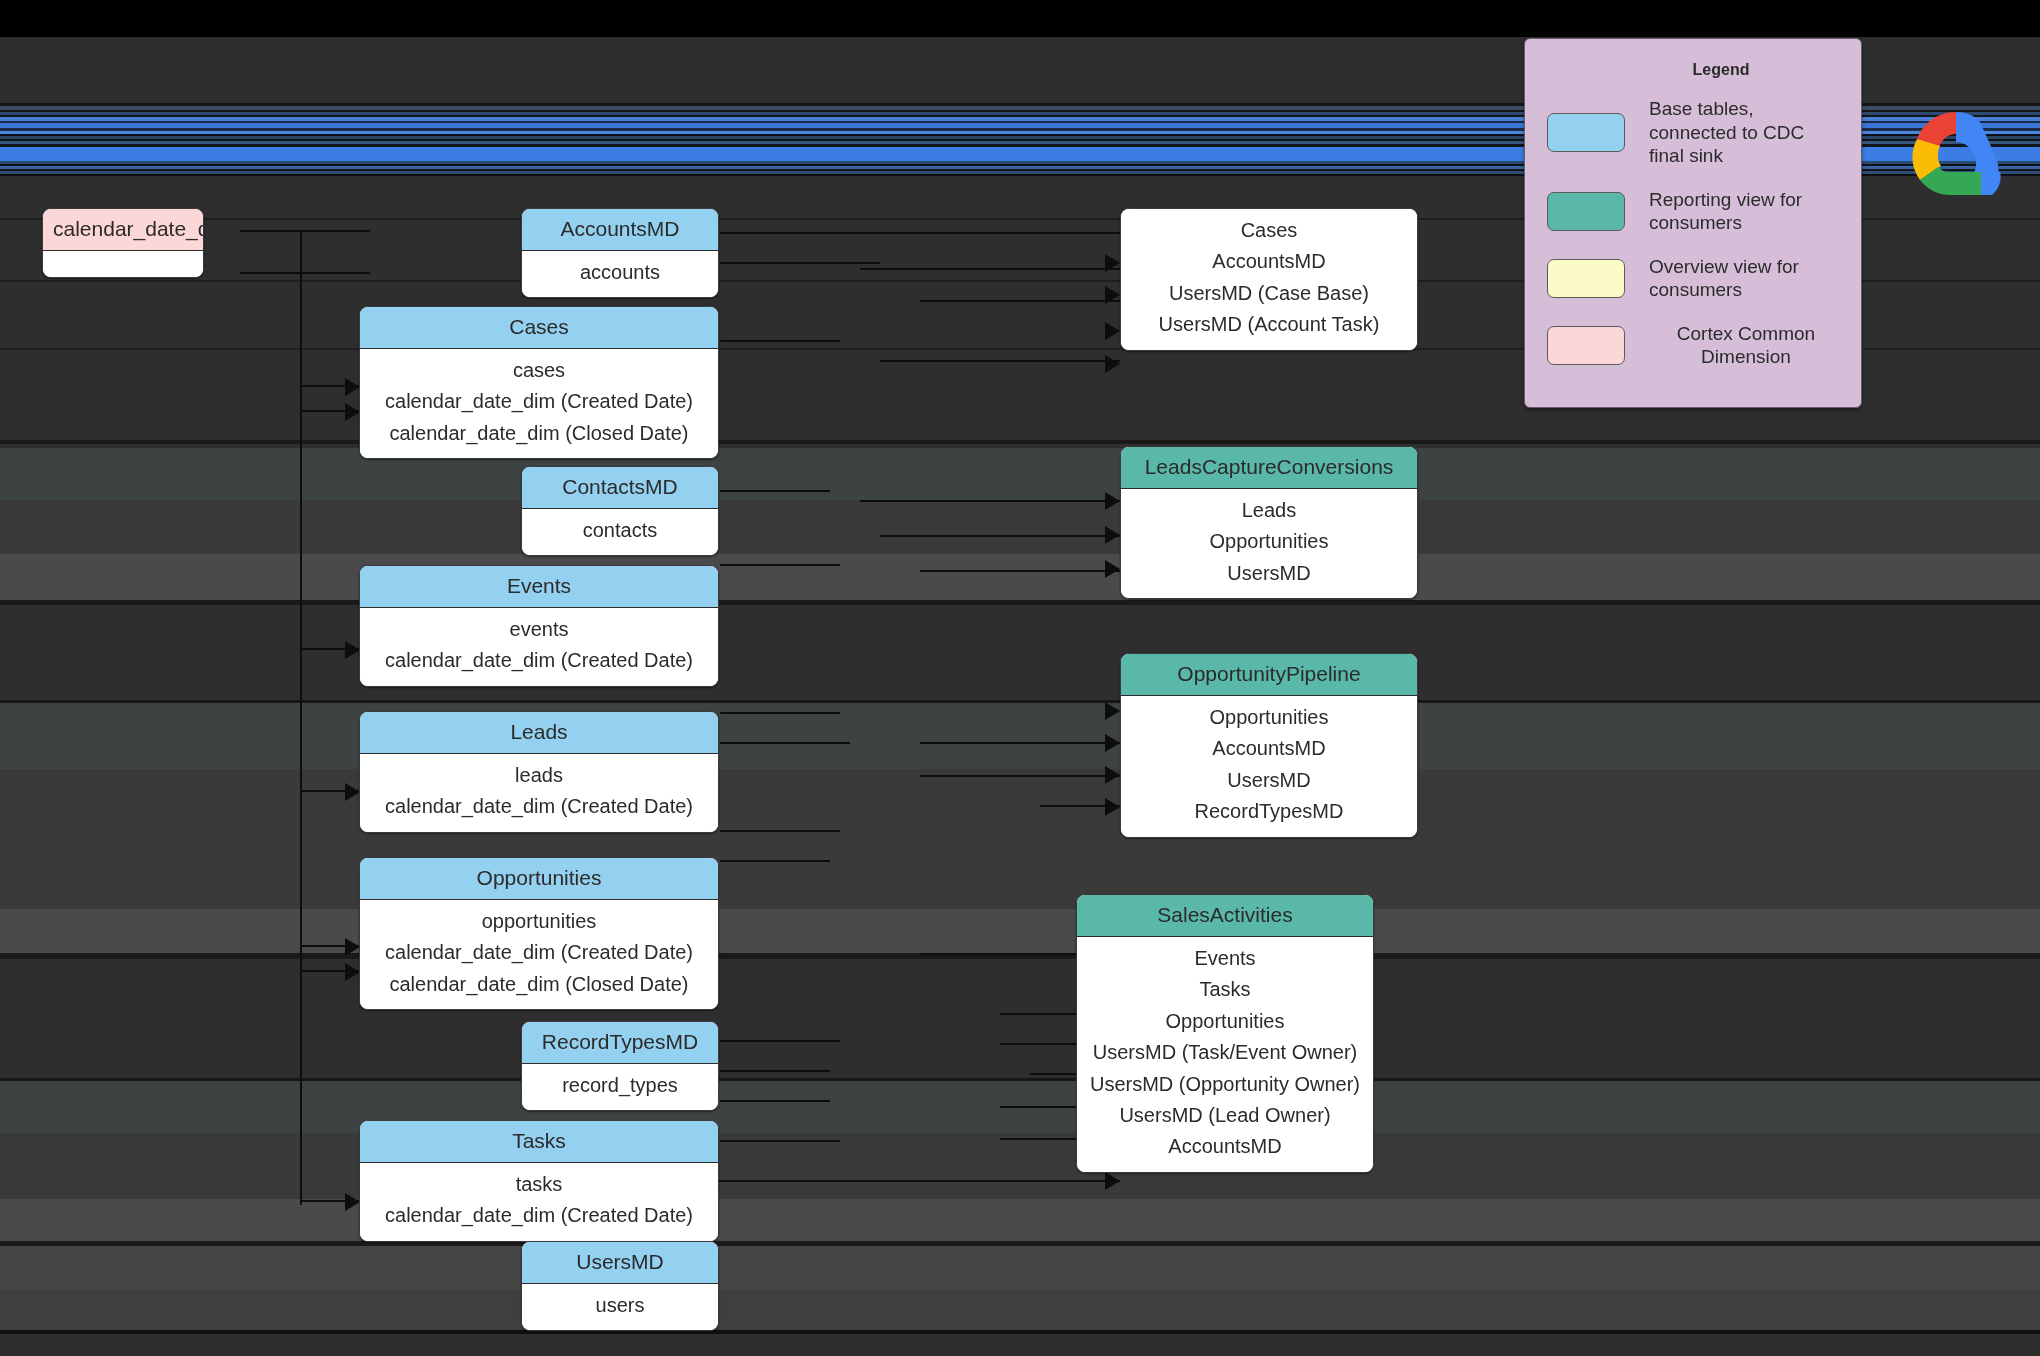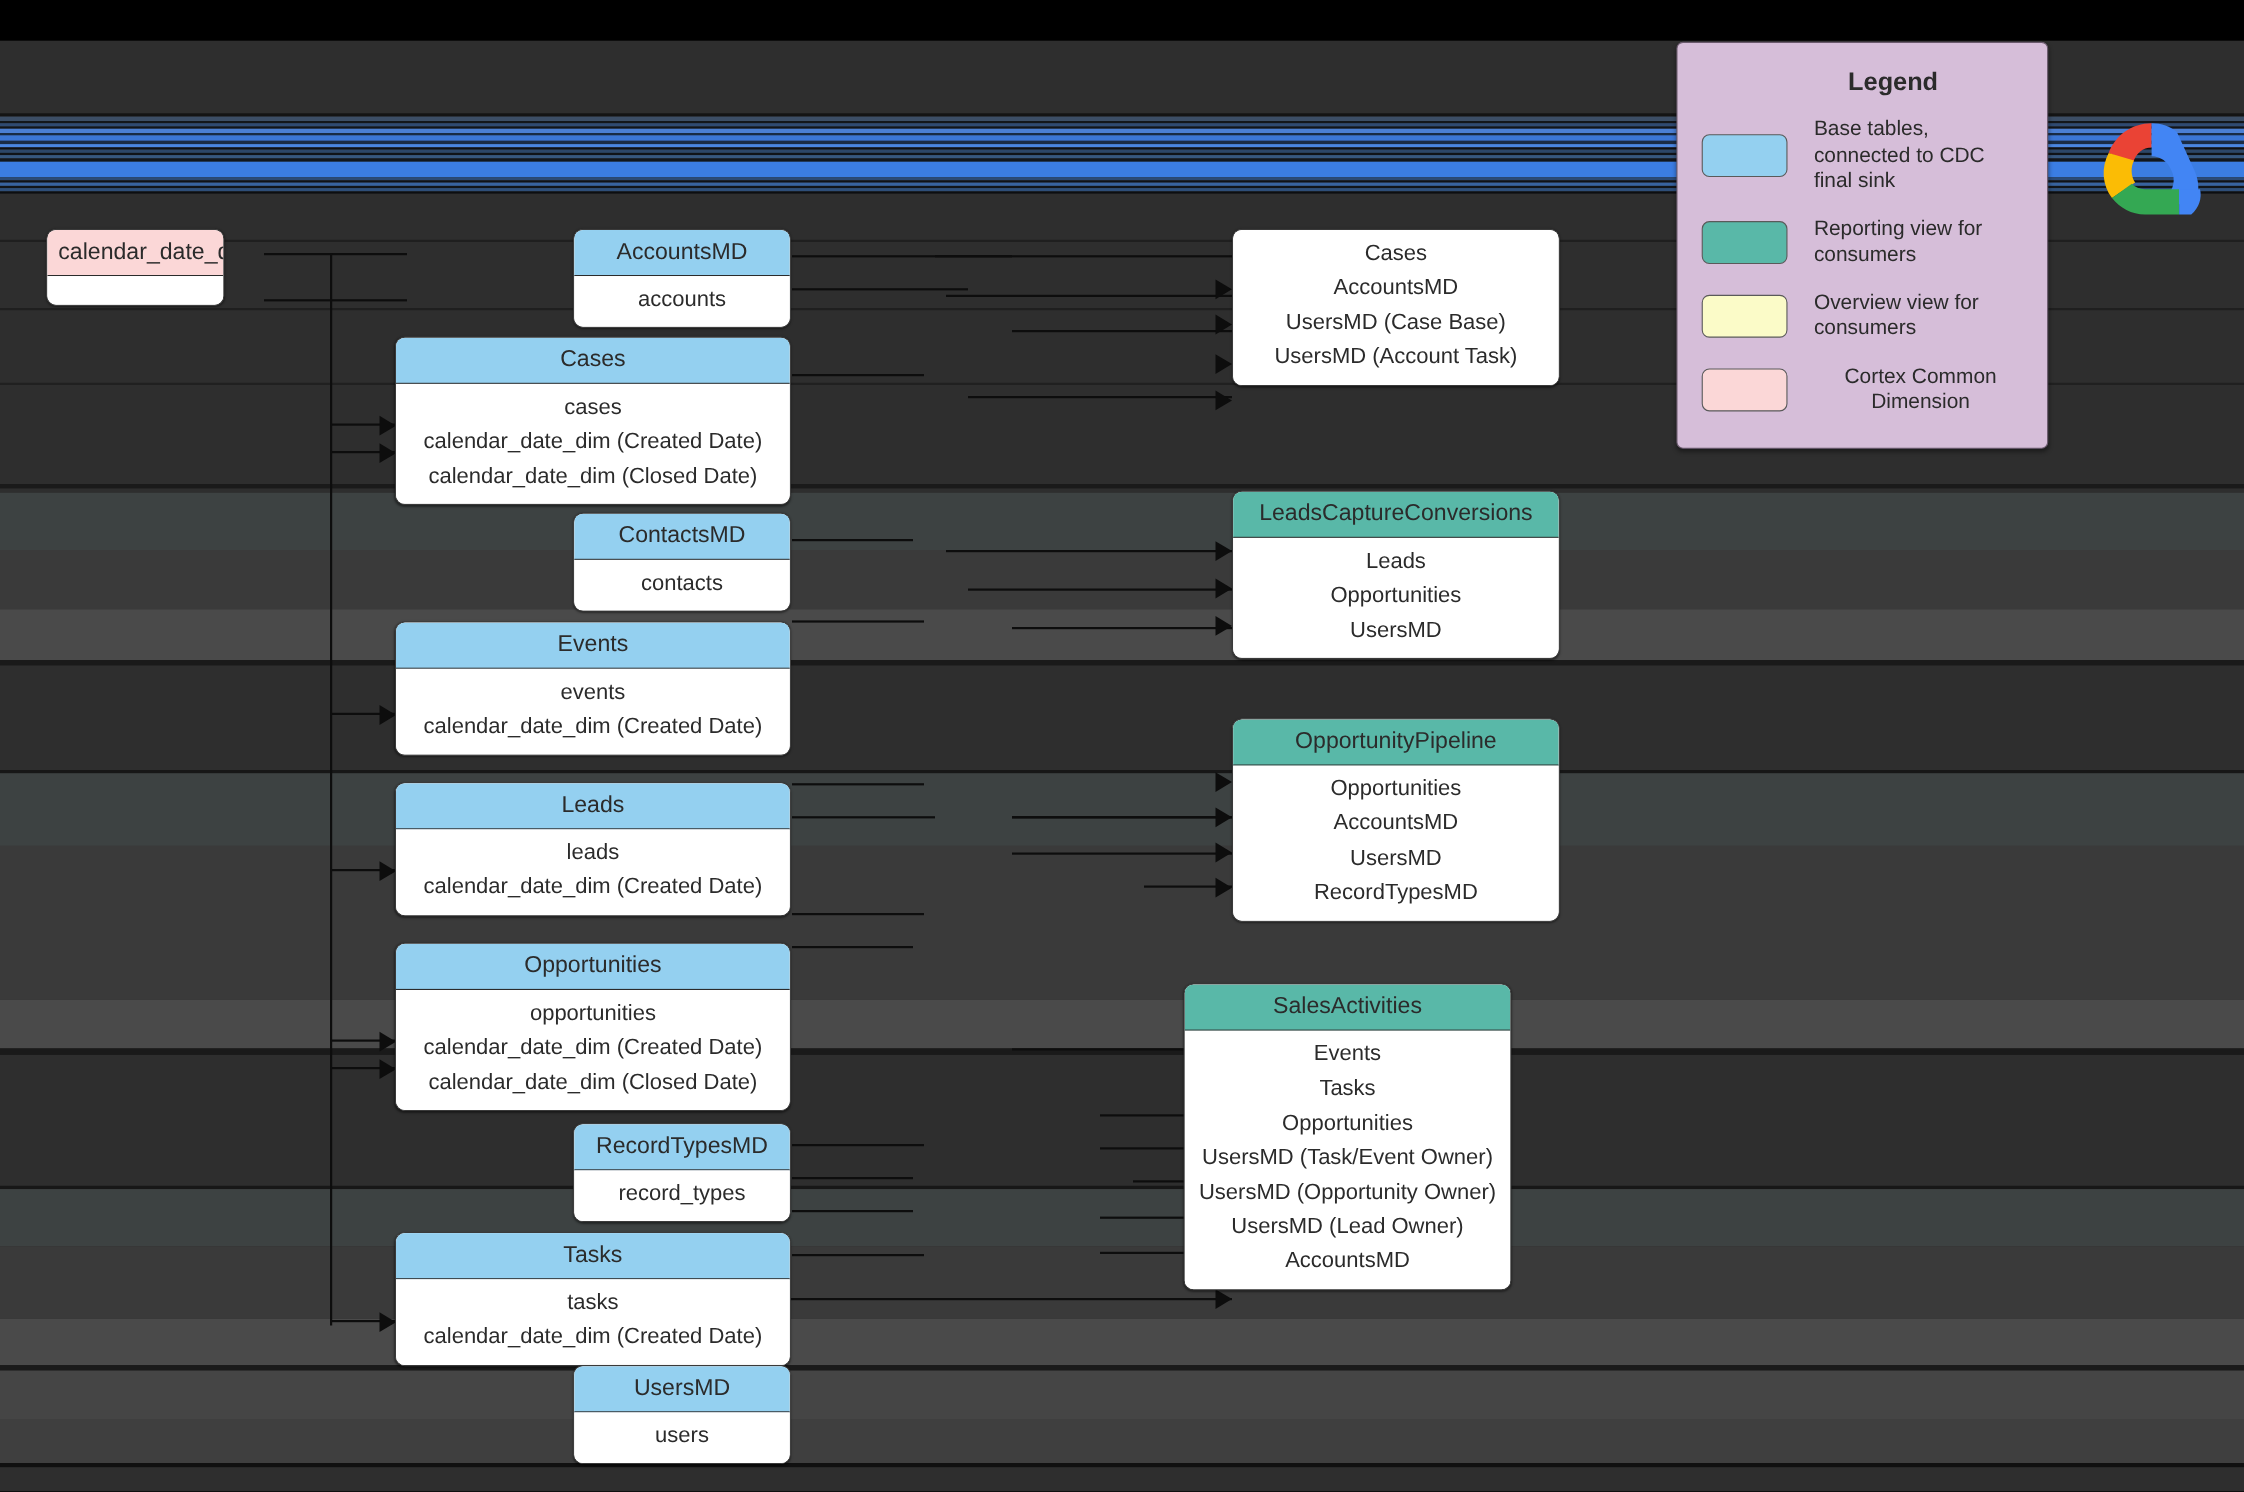--- a/index.html
+++ b/index.html
@@ -125,21 +125,21 @@
     height: 370px;
     background: #d6bed9;
     border: 1px solid #6a5a6d;
     border-radius: 6px;
     box-sizing: border-box;
     padding: 16px 18px 10px 22px;
     box-shadow: 0 2px 4px rgba(0,0,0,0.4);
   }
   .legend-title {
     text-align: center;
-    font-size: 23px;
+    font-size: 16px;
     font-weight: bold;
     color: #2b2b2b;
     margin: 6px 0 18px 0;
     padding-left: 52px;
   }
   .legend-row {
     display: flex;
     align-items: center;
     margin-bottom: 20px;
   }

